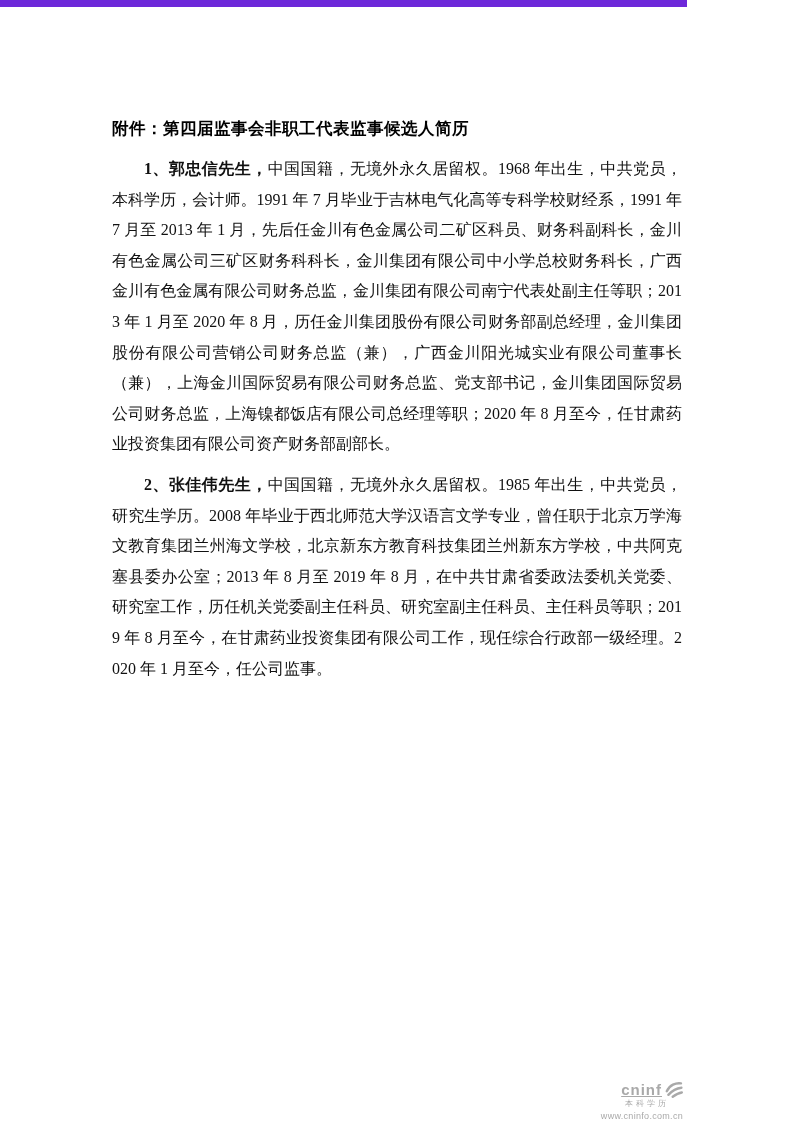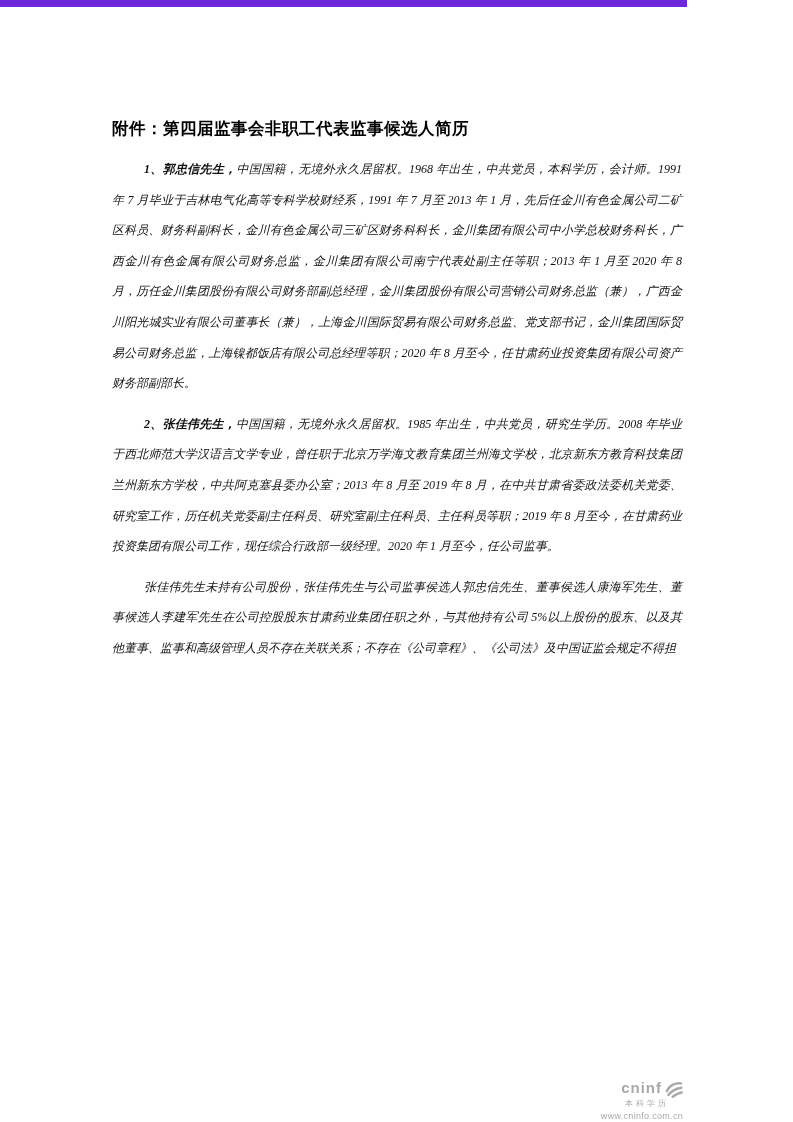--- a/index.html
+++ b/index.html
@@ -20,40 +20,40 @@
   .doc-title {
     font-family:"Liberation Sans","DejaVu Sans",sans-serif;
     font-weight:bold;
     font-size:16.5px;
     line-height:22px;
     margin:0 0 15px 0;
     letter-spacing:0.5px;
     color:#000000;
   }
   p.para {
-    font-size:12px;
+    font-size:16px;
     line-height:30.6px;
     text-align:justify;
     text-indent:32px;
     margin:0 0 10px 0;
     word-break:break-all;
-    font-style:italic;
   }
   .lead { font-weight:bold; }
   .footer {
     position:absolute;
     right:4px; bottom:8px;
     text-align:right;
     color:#a9a9a9;
     font-family:"Liberation Sans","DejaVu Sans",sans-serif;
     line-height:1.15;
   }
   .brand-row {
-    display:flex; align-items:flex-start; justify-content:flex-end;
+    display:flex; align-items:flex-end; justify-content:flex-end;
     gap:2px;
+    text-decoration:underline;
   }
   .brand {
     font-weight:bold;
     font-size:15px;
     letter-spacing:1px;
   }
   .swirl { width:19px; height:19px; display:block; }
   .brand-sub {
     font-size:8px;
     letter-spacing:3px;
@@ -72,21 +72,20 @@
 <div class="page">
   <div class="content">
 
     <h1 class="doc-title">附件：第四届监事会非职工代表监事候选人简历</h1>
 
     <p class="para"><span class="lead">1、郭忠信先生，</span><span>中国国籍，无境外永久居留权。1968 年出生，中共党员，本科学历，会计师。1991 年 7 月毕业于吉林电气化高等专科学校财经系，1991 年 7 月至 2013 年 1 月，先后任金川有色金属公司二矿区科员、财务科副科长，金川有色金属公司三矿区财务科科长，金川集团有限公司中小学总校财务科长，广西金川有色金属有限公司财务总监，金川集团有限公司南宁代表处副主任等职；2013 年 1 月至 2020 年 8 月，历任金川集团股份有限公司财务部副总经理，金川集团股份有限公司营销公司财务总监（兼），广西金川阳光城实业有限公司董事长（兼），上海金川国际贸易有限公司财务总监、党支部书记，金川集团国际贸易公司财务总监，上海镍都饭店有限公司总经理等职；2020 年 8 月至今，任甘肃药业投资集团有限公司资产财务部副部长。</span></p>
 
 
     <p class="para"><span class="lead">2、张佳伟先生，</span><span>中国国籍，无境外永久居留权。1985 年出生，中共党员，研究生学历。2008 年毕业于西北师范大学汉语言文学专业，曾任职于北京万学海文教育集团兰州海文学校，北京新东方教育科技集团兰州新东方学校，中共阿克塞县委办公室；2013 年 8 月至 2019 年 8 月，在中共甘肃省委政法委机关党委、研究室工作，历任机关党委副主任科员、研究室副主任科员、主任科员等职；2019 年 8 月至今，在甘肃药业投资集团有限公司工作，现任综合行政部一级经理。2020 年 1 月至今，任公司监事。</span></p>
 
-    <p class="para"><span>张佳伟先生未持有公司股份，张佳伟先生与公司监事侯选人郭忠信先生、董事侯选人康海军先生、董事候选人李建军先生在公司控股股东甘肃药业集团任职之外，与其他持有公司 5%以上股份的股东、以及其他董事、监事和高级管理人员不存在关联关系；不存在《公司章程》、《公司法》及中国证监会规定不得担</span></p>
 
   </div>
 
   <div class="footer">
     <div class="brand-row">
       <span class="brand">cninf</span>
       <svg class="swirl" viewBox="0 0 24 24" fill="none" xmlns="http://www.w3.org/2000/svg">
         <path d="M3.5 15.5 C7 7.5 15 4.5 21.5 5.5" stroke="#a9a9a9" stroke-width="3" stroke-linecap="round"></path>
         <path d="M5.5 20 C10.5 14.5 16.5 11.5 22 11" stroke="#a9a9a9" stroke-width="3" stroke-linecap="round"></path>
         <path d="M11 22.5 C15 19.5 19 17.5 22.5 17" stroke="#a9a9a9" stroke-width="3" stroke-linecap="round"></path>

